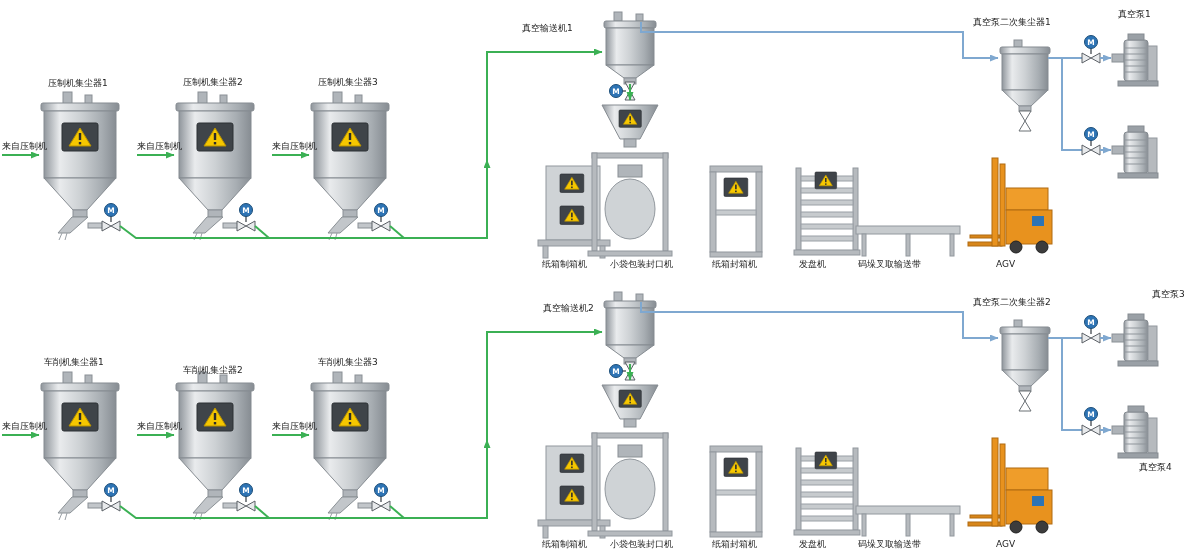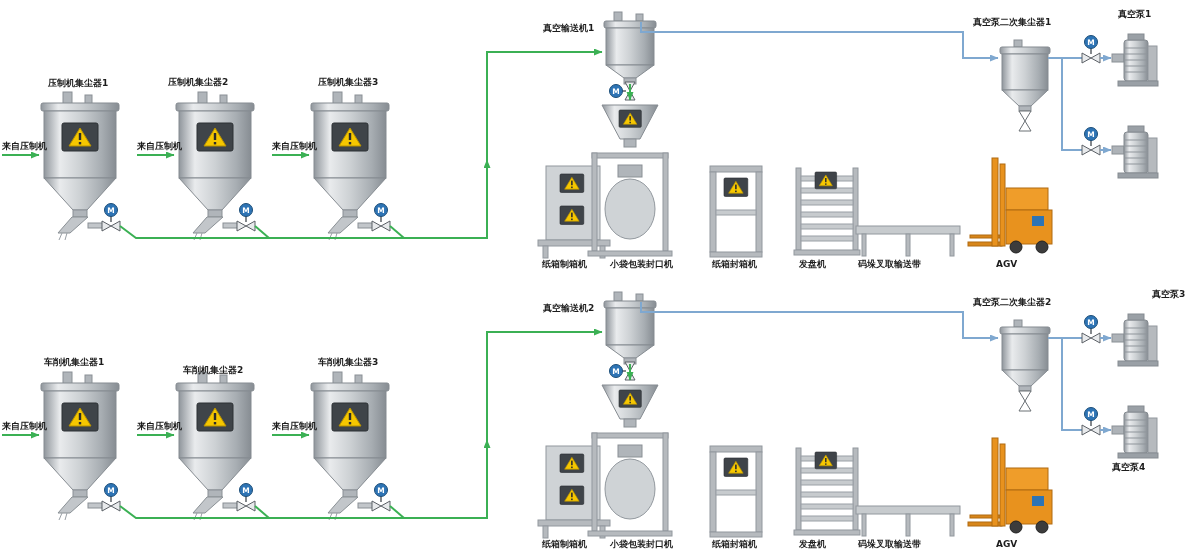--- a/index.html
+++ b/index.html
@@ -1,19 +1,19 @@
 <!DOCTYPE html>
 <html><head>
 <meta charset="utf-8">
 <style>
   html,body{margin:0;padding:0;background:#ffffff;}
   .stage{position:relative;width:1194px;height:559px;background:#ffffff;overflow:hidden;
          font-family:"DejaVu Sans","Liberation Sans",sans-serif;}
   .stage svg.diagram{position:absolute;left:0;top:0;}
-  .lbl{position:absolute;font-size:9px;font-weight:700;color:#1c1c1c;white-space:nowrap;line-height:11px;}
+  .lbl{position:absolute;font-size:9px;font-weight:400;color:#1c1c1c;white-space:nowrap;line-height:11px;}
   text.mtxt{font-family:"DejaVu Sans",sans-serif;font-size:7.5px;font-weight:bold;fill:#ffffff;text-anchor:middle;}
 </style>
 </head>
 <body>
 
 <div class="stage">
 
 <svg class="diagram" width="1194" height="559" viewBox="0 0 1194 559">
   <defs>
     <linearGradient id="gmetal" x1="0" y1="0" x2="1" y2="0">
@@ -209,24 +209,24 @@
   <use href="#line-section" x="0" y="0"></use>
 
   <use href="#line-section" x="0" y="280"></use>
 </svg>
 
 <div class="lbl" style="left:2px;top:141px">来自压制机</div>
 <div class="lbl" style="left:137px;top:141px">来自压制机</div>
 <div class="lbl" style="left:272px;top:141px">来自压制机</div>
 
 <div class="lbl" style="left:48px;top:78px">压制机集尘器1</div>
-<div class="lbl" style="left:168px;top:77px">压制机集尘器2</div>
+<div class="lbl" style="left:183px;top:77px">压制机集尘器2</div>
 <div class="lbl" style="left:318px;top:77px">压制机集尘器3</div>
 
-<div class="lbl" style="left:543px;top:23px">真空输送机1</div>
+<div class="lbl" style="left:522px;top:23px">真空输送机1</div>
 <div class="lbl" style="left:973px;top:17px">真空泵二次集尘器1</div>
 <div class="lbl" style="left:1118px;top:9px">真空泵1</div>
 
 <div class="lbl" style="left:542px;top:259px">纸箱制箱机</div>
 <div class="lbl" style="left:610px;top:259px">小袋包装封口机</div>
 <div class="lbl" style="left:712px;top:259px">纸箱封箱机</div>
 <div class="lbl" style="left:799px;top:259px">发盘机</div>
 <div class="lbl" style="left:858px;top:259px">码垛叉取输送带</div>
 <div class="lbl" style="left:996px;top:259px">AGV</div>
 
@@ -234,21 +234,21 @@
 <div class="lbl" style="left:137px;top:421px">来自压制机</div>
 <div class="lbl" style="left:272px;top:421px">来自压制机</div>
 
 <div class="lbl" style="left:44px;top:357px">车削机集尘器1</div>
 <div class="lbl" style="left:183px;top:365px">车削机集尘器2</div>
 <div class="lbl" style="left:318px;top:357px">车削机集尘器3</div>
 
 <div class="lbl" style="left:543px;top:303px">真空输送机2</div>
 <div class="lbl" style="left:973px;top:297px">真空泵二次集尘器2</div>
 <div class="lbl" style="left:1152px;top:289px">真空泵3</div>
-<div class="lbl" style="left:1112px;top:462px">真空泵4</div>
+<div class="lbl" style="left:1139px;top:462px">真空泵4</div>
 
 <div class="lbl" style="left:542px;top:539px">纸箱制箱机</div>
 <div class="lbl" style="left:610px;top:539px">小袋包装封口机</div>
 <div class="lbl" style="left:712px;top:539px">纸箱封箱机</div>
 <div class="lbl" style="left:799px;top:539px">发盘机</div>
 <div class="lbl" style="left:858px;top:539px">码垛叉取输送带</div>
 <div class="lbl" style="left:996px;top:539px">AGV</div>
 
 </div>
 

